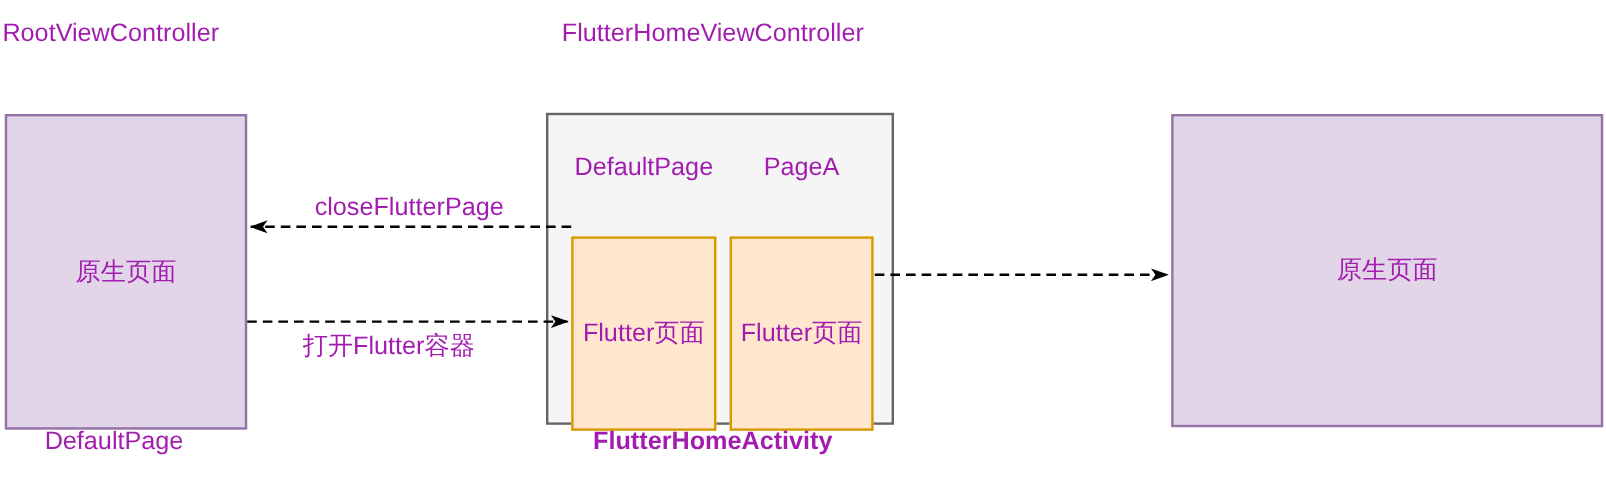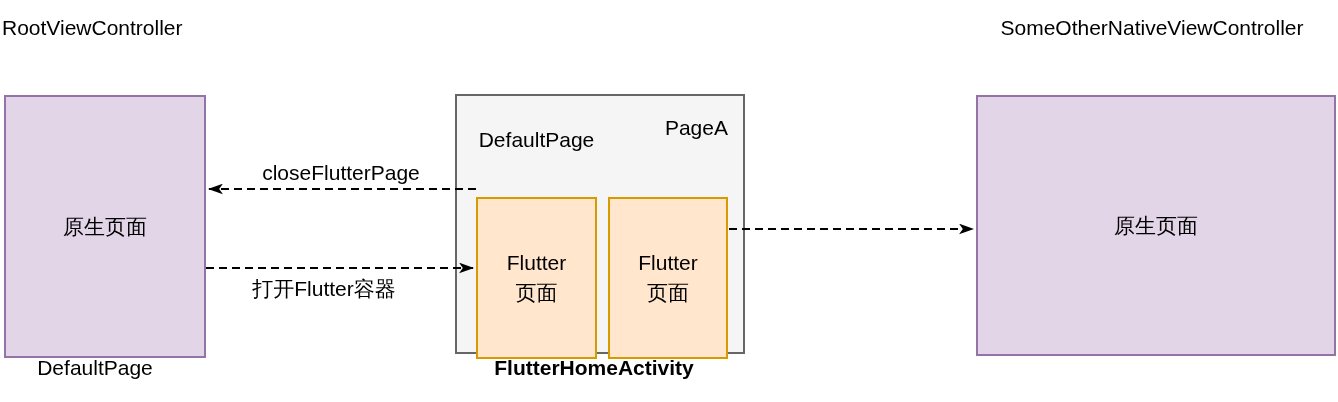--- a/index.html
+++ b/index.html
@@ -8,21 +8,21 @@
     background: #ffffff;
   }
   .canvas {
     position: relative;
     width: 1338px;
     height: 402px;
     background: #ffffff;
     font-family: "Liberation Sans", sans-serif;
     font-size: 21px;
     line-height: 24px;
-    color: #000000;
+    color: #a21caf;
     overflow: hidden;
   }
   .label {
     position: absolute;
     white-space: nowrap;
   }
   .centered {
     transform: translateX(-50%);
     text-align: center;
   }
@@ -38,21 +38,21 @@
     background: #e1d5e7;
     border: 2px solid #9673a6;
   }
   .gray-box {
     background: #f5f5f5;
     border: 2px solid #666666;
   }
   .orange-box {
     background: #ffe6cc;
     border: 2px solid #d79b00;
-    flex-direction: column;
+    flex-direction: row;
     line-height: 30px;
     text-align: center;
   }
   .page-label {
     position: absolute;
     text-align: center;
     white-space: nowrap;
   }
   svg.arrows {
     position: absolute;
@@ -60,29 +60,29 @@
     top: 0;
     pointer-events: none;
   }
 </style>
 </head>
 <body>
 
 <div class="canvas">
 
   <div class="label" style="left:2px; top:16px;">RootViewController</div>
-  <div class="label centered" style="left:1152px; top:16px;">SomeOtherNativeViewController</div>
+  <div class="label centered" style="left:594px; top:16px;">FlutterHomeViewController</div>
 
   <div class="node purple-box" style="left:4px; top:70px; width:202px; height:263px;">
     <span>原生页面</span>
   </div>
 
   <div class="node gray-box" style="left:455px; top:69px; width:290px; height:260px;">
     <div class="page-label" style="left:19px; top:32px; width:121px;">DefaultPage</div>
-    <div class="page-label" style="left:151px; top:20px; width:120px;text-align:right;">PageA</div>
+    <div class="page-label" style="left:151px; top:32px; width:120px;">PageA</div>
 
     <div class="node orange-box" style="left:19px; top:76px; width:121px; height:162px;">
       <span>Flutter</span>
       <span>页面</span>
     </div>
     <div class="node orange-box" style="left:151px; top:76px; width:120px; height:162px;">
       <span>Flutter</span>
       <span>页面</span>
     </div>
   </div>

